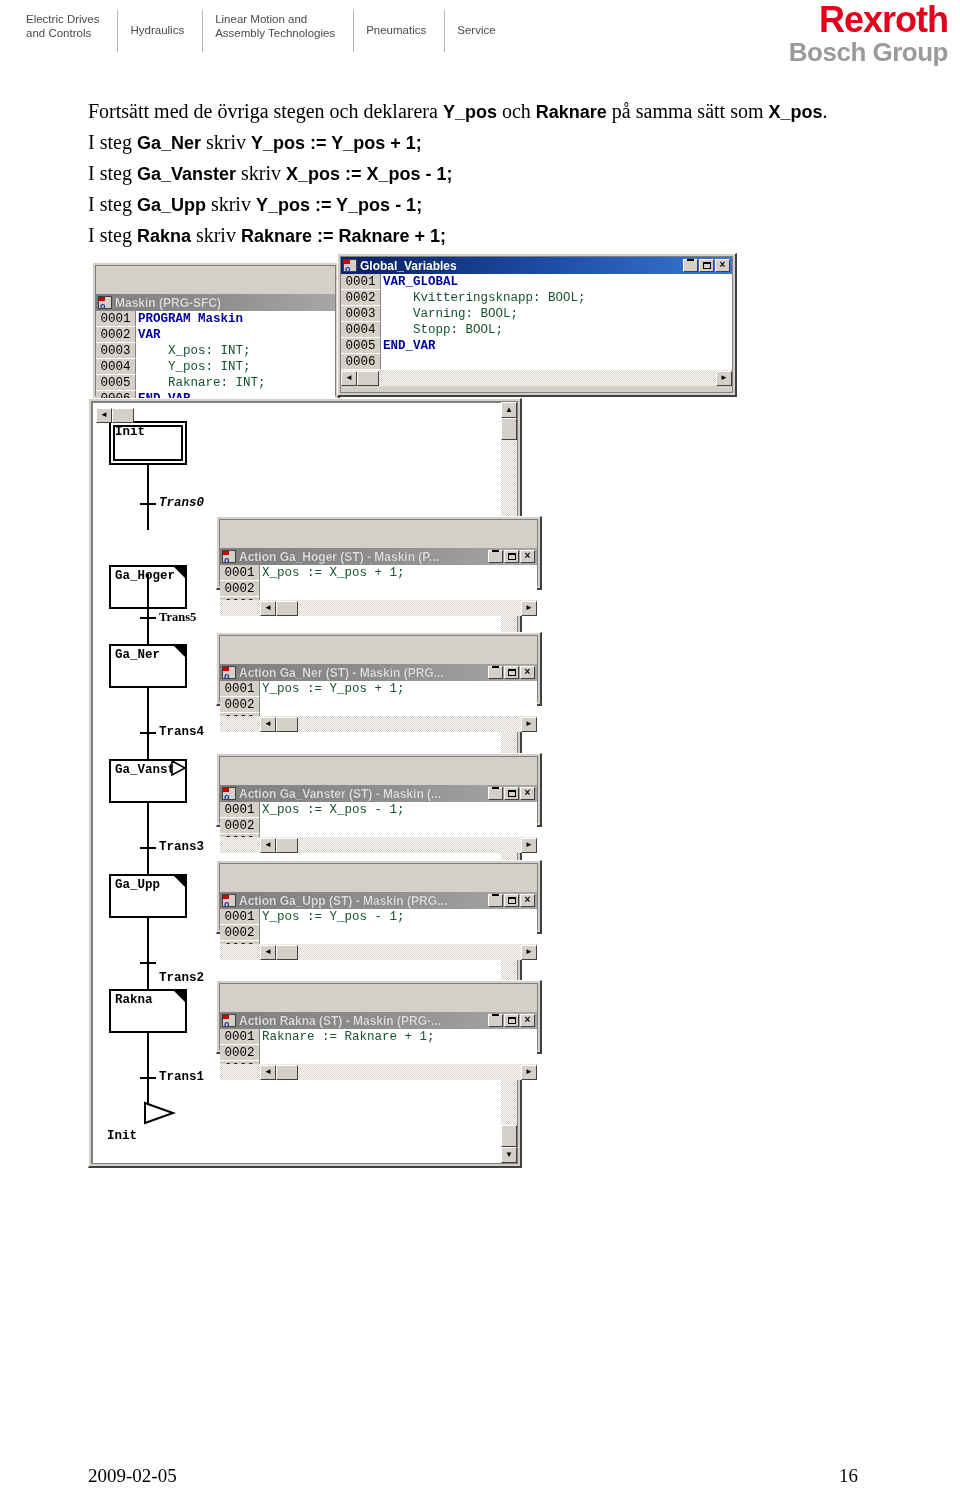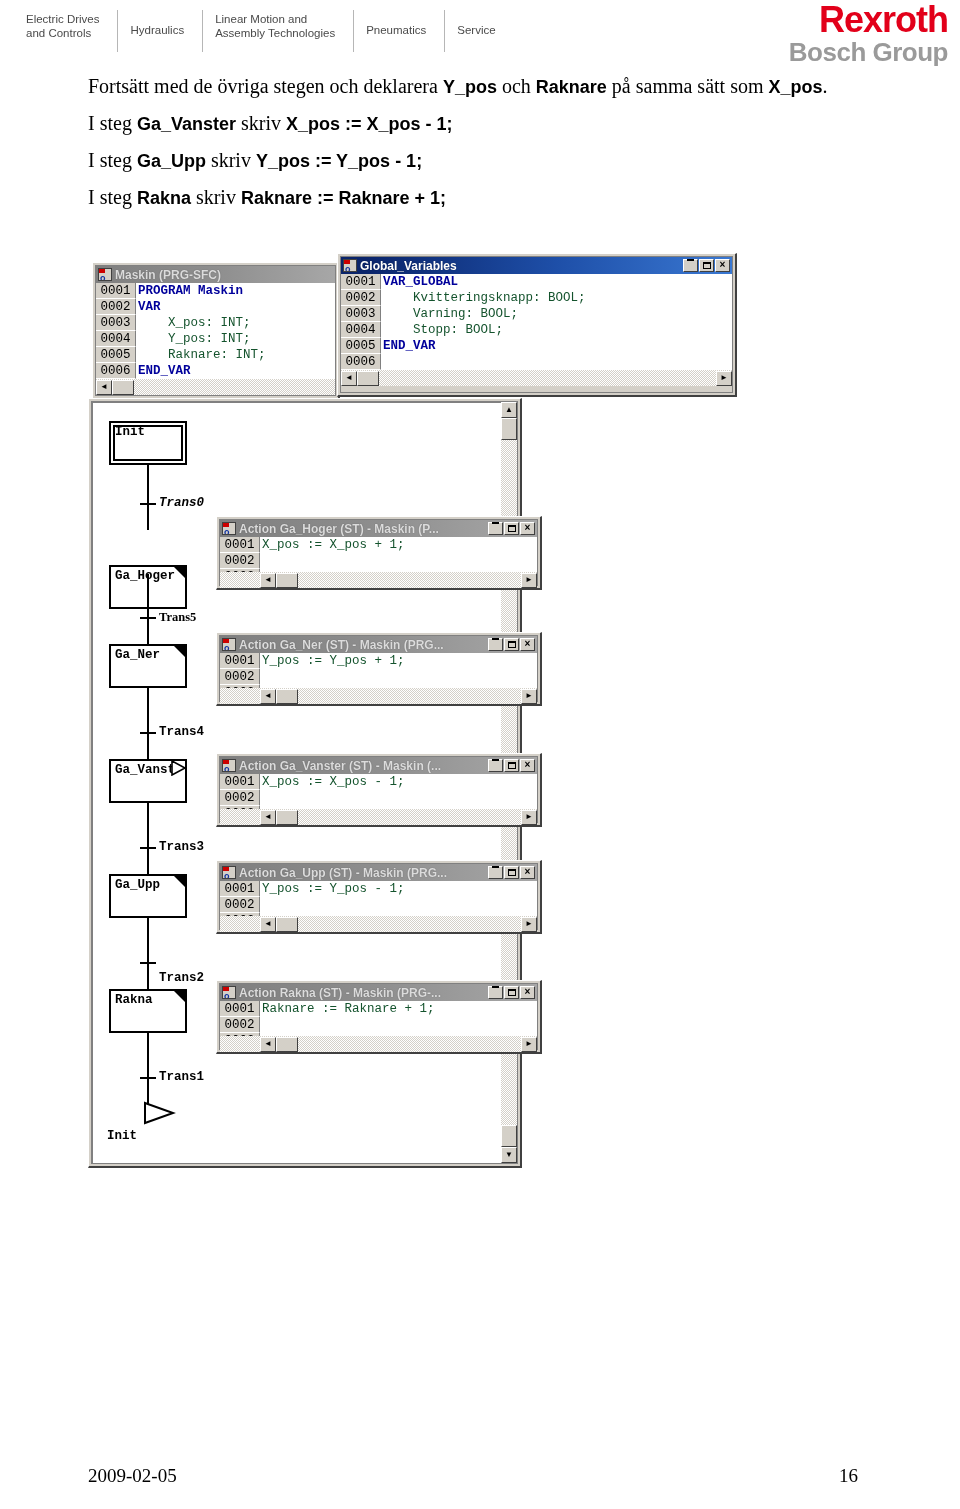--- a/index.html
+++ b/index.html
@@ -45,23 +45,23 @@
     font-weight:bold; font-size:26px; color:#9a9a9a;
     letter-spacing:-0.5px; line-height:28px;
   }
   #header-rule {
     position:absolute; left:0; top:76px; width:960px; height:1px;
     background:#ffffff;
   }
 
   
   #bodytext {
-    position:absolute; left:88px; top:68px; width:800px;
+    position:absolute; left:88px; top:96px; width:800px;
     font-family:"Liberation Serif", serif;
-    font-size:20px; line-height:36px; color:#000;
+    font-size:20px; line-height:30px; color:#000;
   }
   #bodytext .b {
     font-family:"Liberation Sans", sans-serif;
     font-weight:bold; font-size:18px;
   }
   #bodytext p { margin:0; }
 
   
   .win {
     position:absolute;
@@ -80,20 +80,21 @@
   }
   .titlebar {
     height:17px; display:flex; align-items:center;
     padding:0 2px 0 2px;
   }
   .titlebar.active {
     background:linear-gradient(to right,#0a246a 0%,#0a246a 6%,#1e4fa8 55%,#3a78d2 100%);
   }
   .titlebar.inactive {
     background:linear-gradient(to right,#7f7f7f 0%,#8e8e8e 50%,#a7a7a7 100%);
+    margin-top:28px;
   }
   .title-ico {
     width:14px; height:13px; margin-right:3px; flex:0 0 auto;
     background:#d4d0c8; border:1px solid #404040;
     position:relative; overflow:hidden;
   }
   .title-ico::before {
     content:""; position:absolute; left:0; top:0; width:6px; height:4px;
     background:#cc0000;
   }
@@ -260,20 +261,21 @@
     <div class="nav-sep"></div>
     <div class="nav-cell">Pneumatics</div>
     <div class="nav-sep"></div>
     <div class="nav-cell">Service</div>
   </div>
 </div>
 <div id="header-rule"></div>
 
 <div id="bodytext">
   <p><span>Fortsätt med de övriga stegen och deklarera </span><span class="b">Y_pos</span><span> och </span><span class="b">Raknare</span><span> på samma sätt som </span><span class="b">X_pos</span><span>.</span></p>
+  <p><span>I steg </span><span class="b">Ga_Ner</span><span> skriv </span><span class="b">Y_pos := Y_pos + 1;</span></p>
   <p><span>I steg </span><span class="b">Ga_Vanster</span><span> skriv </span><span class="b">X_pos := X_pos - 1;</span></p>
   <p><span>I steg </span><span class="b">Ga_Upp</span><span> skriv </span><span class="b">Y_pos := Y_pos - 1;</span></p>
   <p><span>I steg </span><span class="b">Rakna</span><span> skriv </span><span class="b">Raknare := Raknare + 1;</span></p>
 </div>
 
 <div class="win" id="win-maskin" style="left:92px; top:262px; width:248px; height:138px;">
   <div class="win-inner">
     <div class="titlebar inactive">
       <span class="title-ico"></span>
       <span class="title-txt">Maskin (PRG-SFC)</span>

